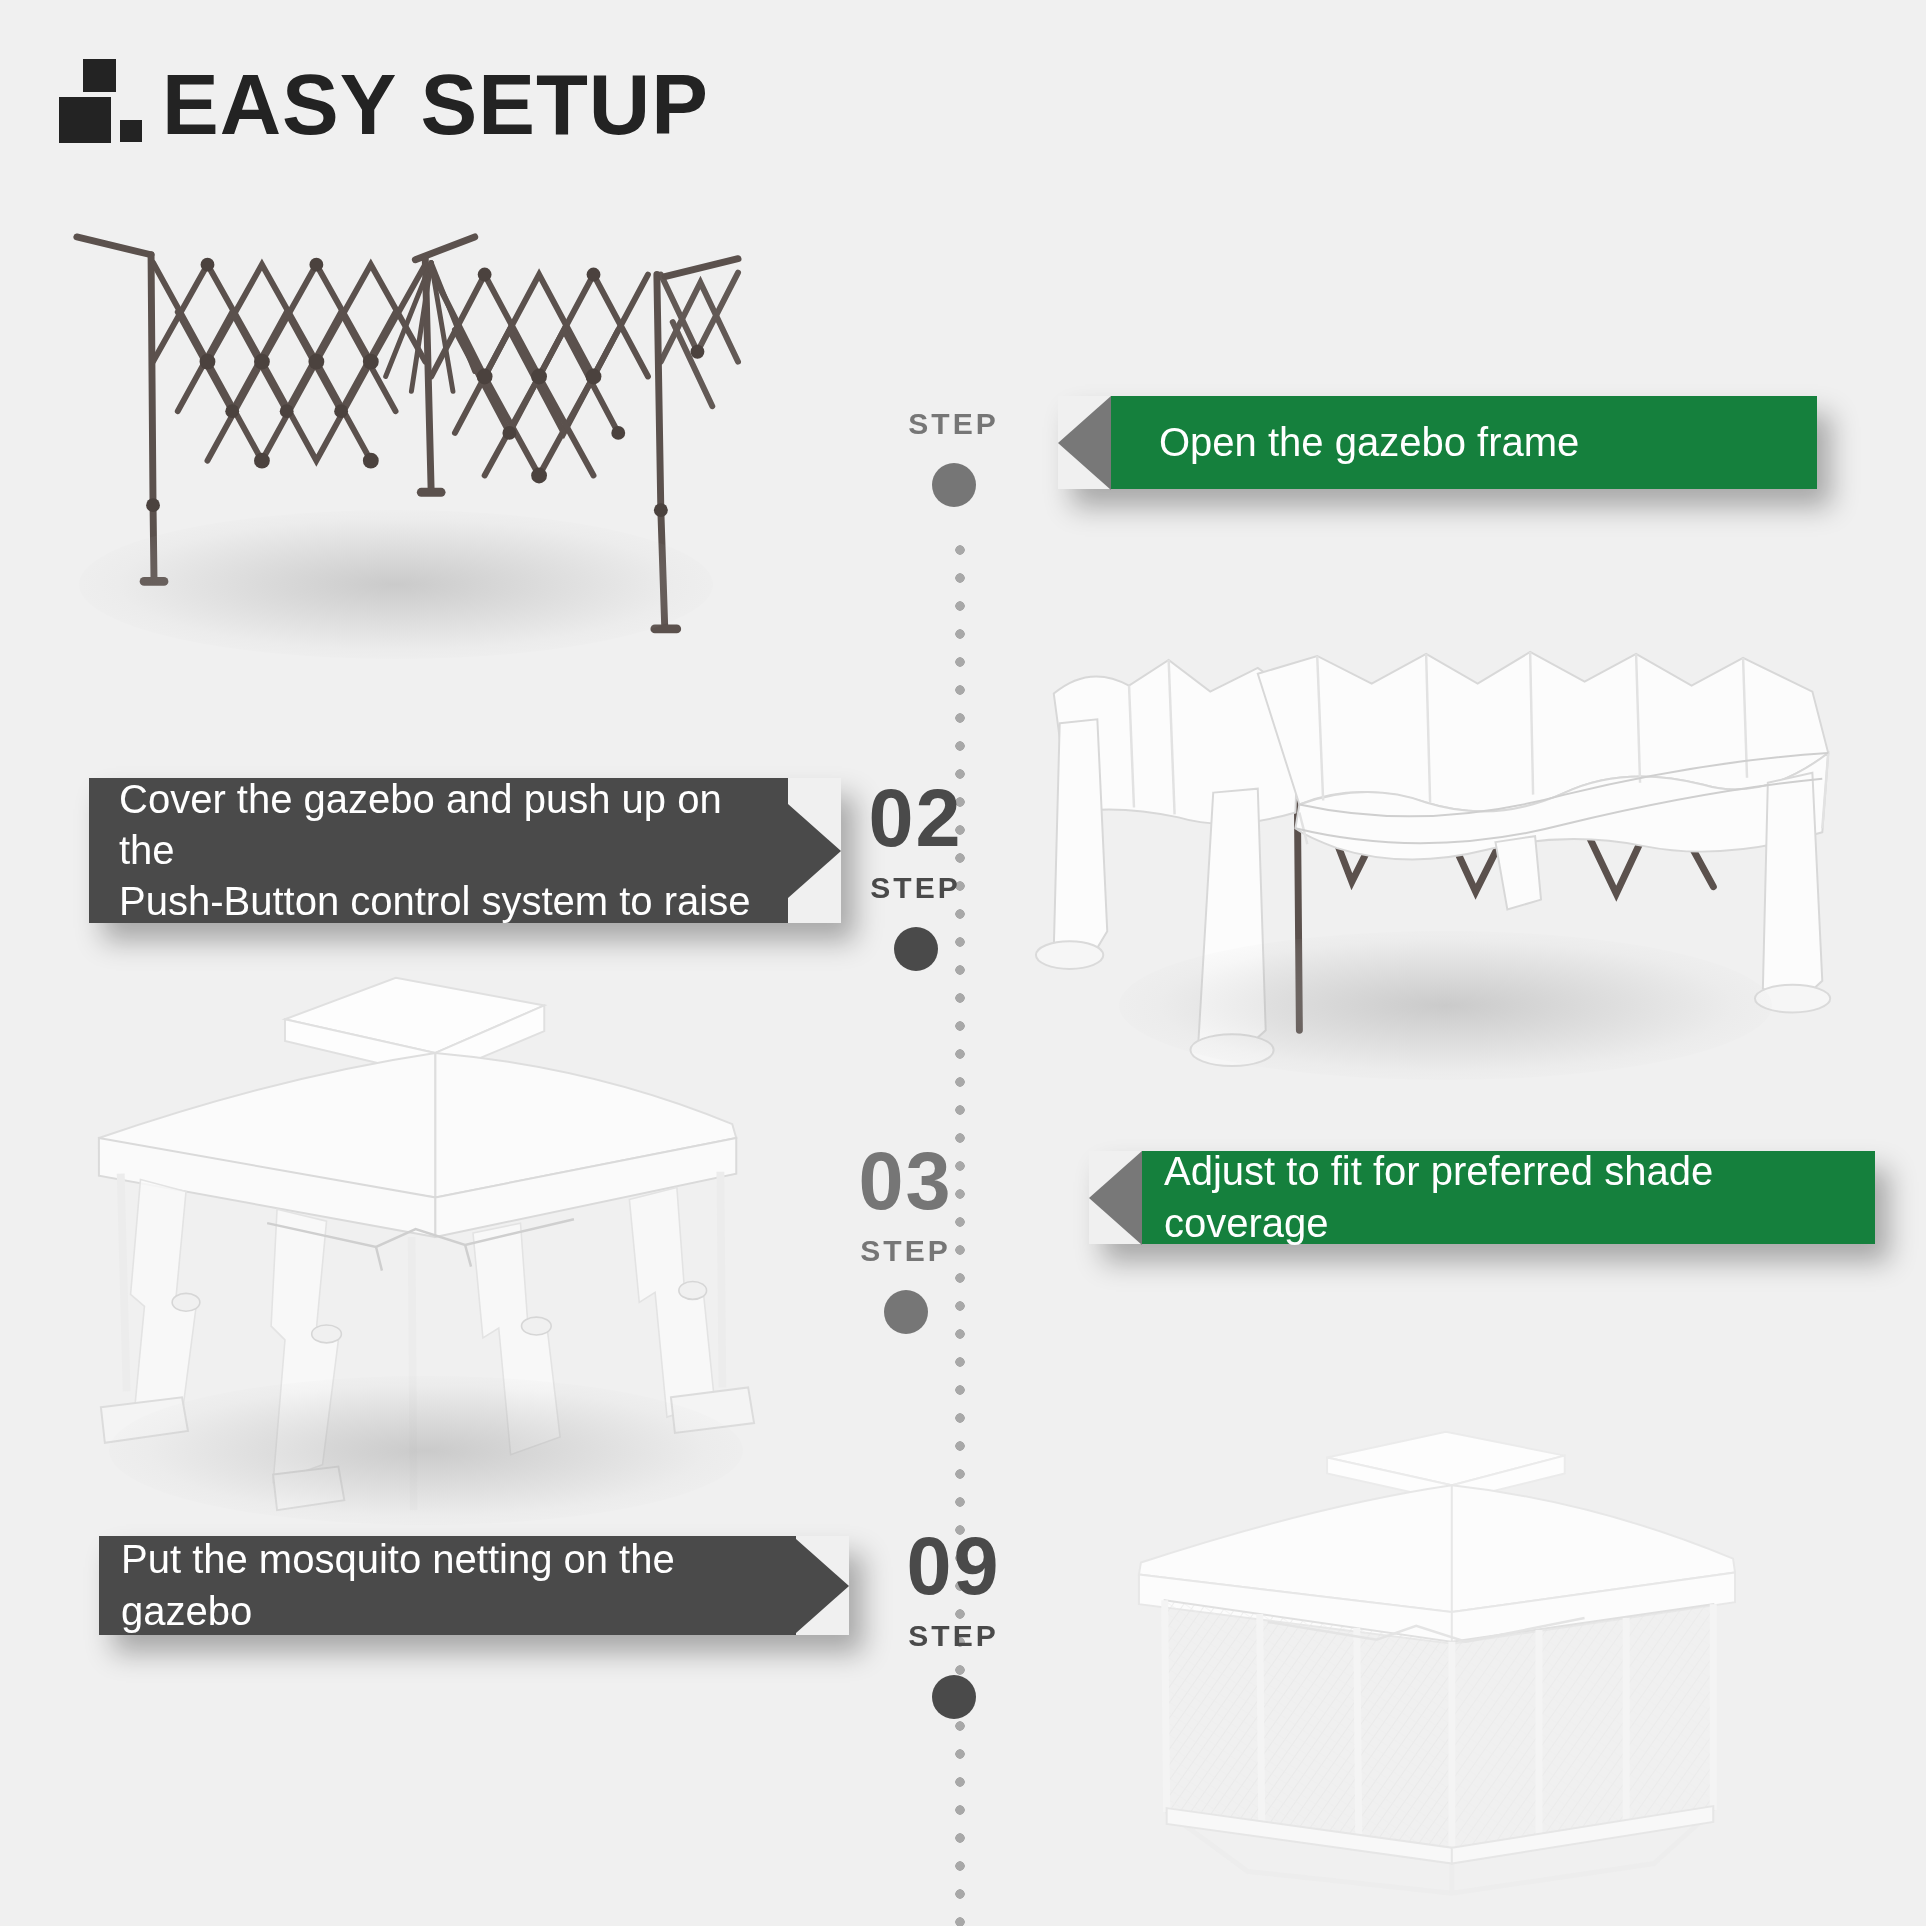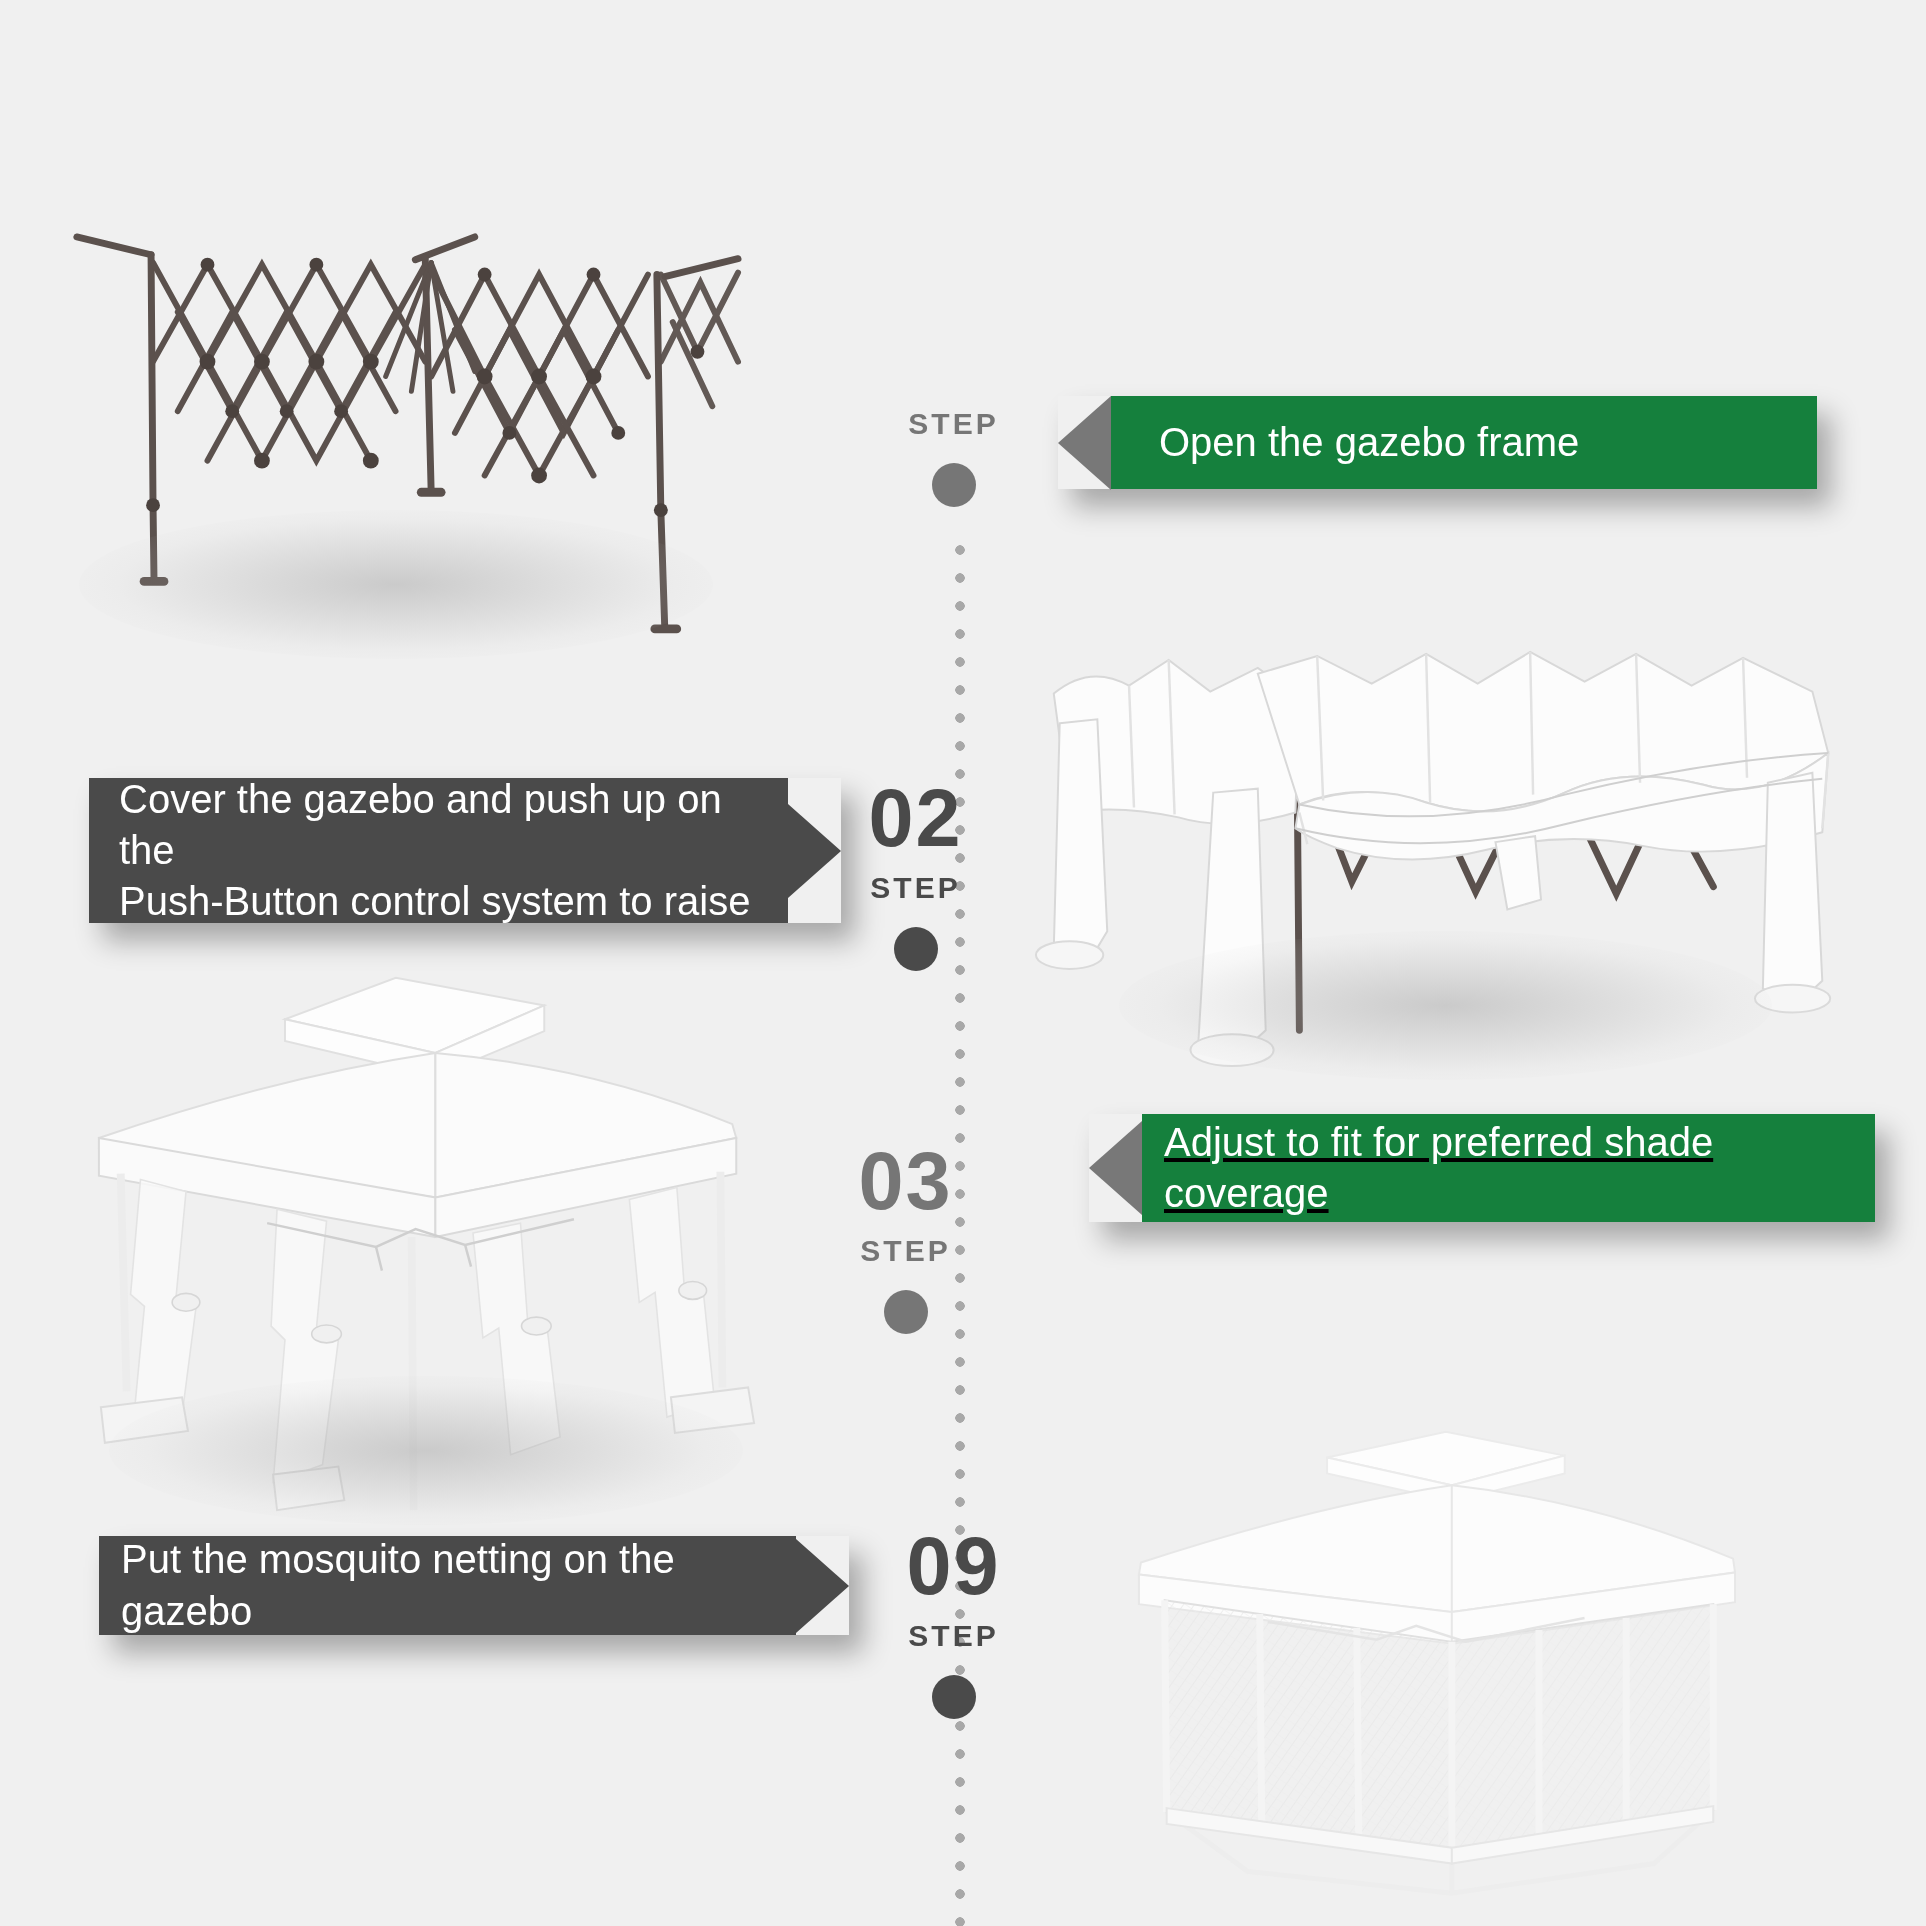--- a/index.html
+++ b/index.html
@@ -59,20 +59,28 @@
   .photo{position:absolute;}
   .ph-shadow{position:absolute;border-radius:50%;
      background:radial-gradient(ellipse at center, rgba(150,150,150,0.42) 0%, rgba(200,200,200,0.10) 62%, rgba(0,0,0,0) 78%);}
   svg{display:block;overflow:visible;}
 </style>
 </head>
 <body>
 
 <div class="stage">
 
+  <div class="header">
+    <div class="logo-mark">
+      <div class="sq sq-top"></div>
+      <div class="sq sq-big"></div>
+      <div class="sq sq-dot"></div>
+    </div>
+    <div class="title">EASY SETUP</div>
+  </div>
 
   <div class="timeline">
     <div class="dotline"></div>
   </div>
 
   <div class="step-block tone-light" style="left:825px;top:391px;">
     <div class="step-word">STEP</div>
     <div class="step-dot"></div>
   </div>
 
@@ -96,21 +104,21 @@
     </div>
     <div class="arrow"></div>
   </div>
 
   <div class="step-block tone-light" style="left:777px;top:1145px;">
     <div class="step-num">03</div>
     <div class="step-word">STEP</div>
     <div class="step-dot"></div>
   </div>
 
-  <div class="bubble light left-arrow" style="left:1089px;top:1114px;height:108px;text-decoration:underline;">
+  <div class="bubble light left-arrow" style="left:1089px;top:1151px;height:93px;">
     <div class="arrow"></div>
     <div class="body" style="width:733px;padding:0 22px;">
       <span class="txt">Adjust to fit for preferred shade coverage</span>
     </div>
   </div>
 
   <div class="step-block tone-dark" style="left:825px;top:1530px;">
     <div class="step-num">09</div>
     <div class="step-word">STEP</div>
     <div class="step-dot"></div>

